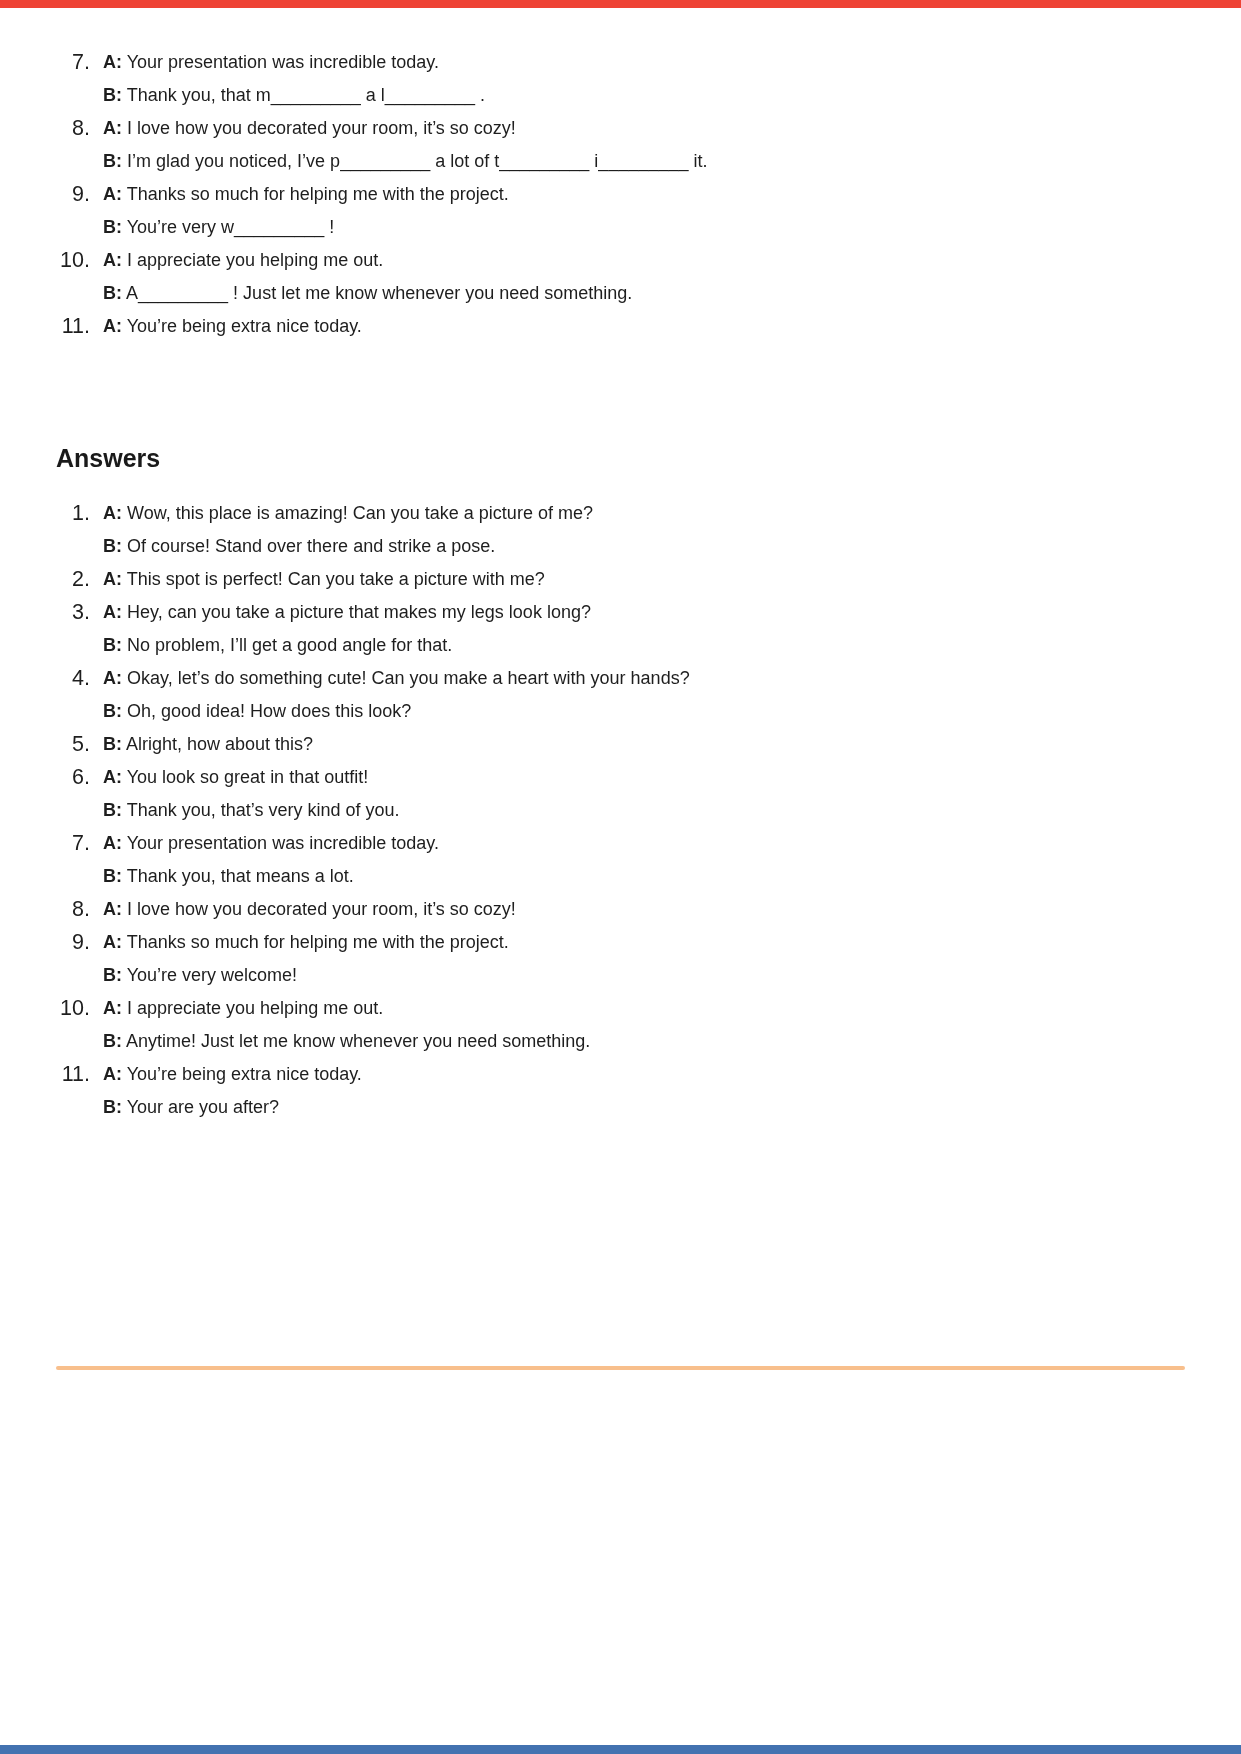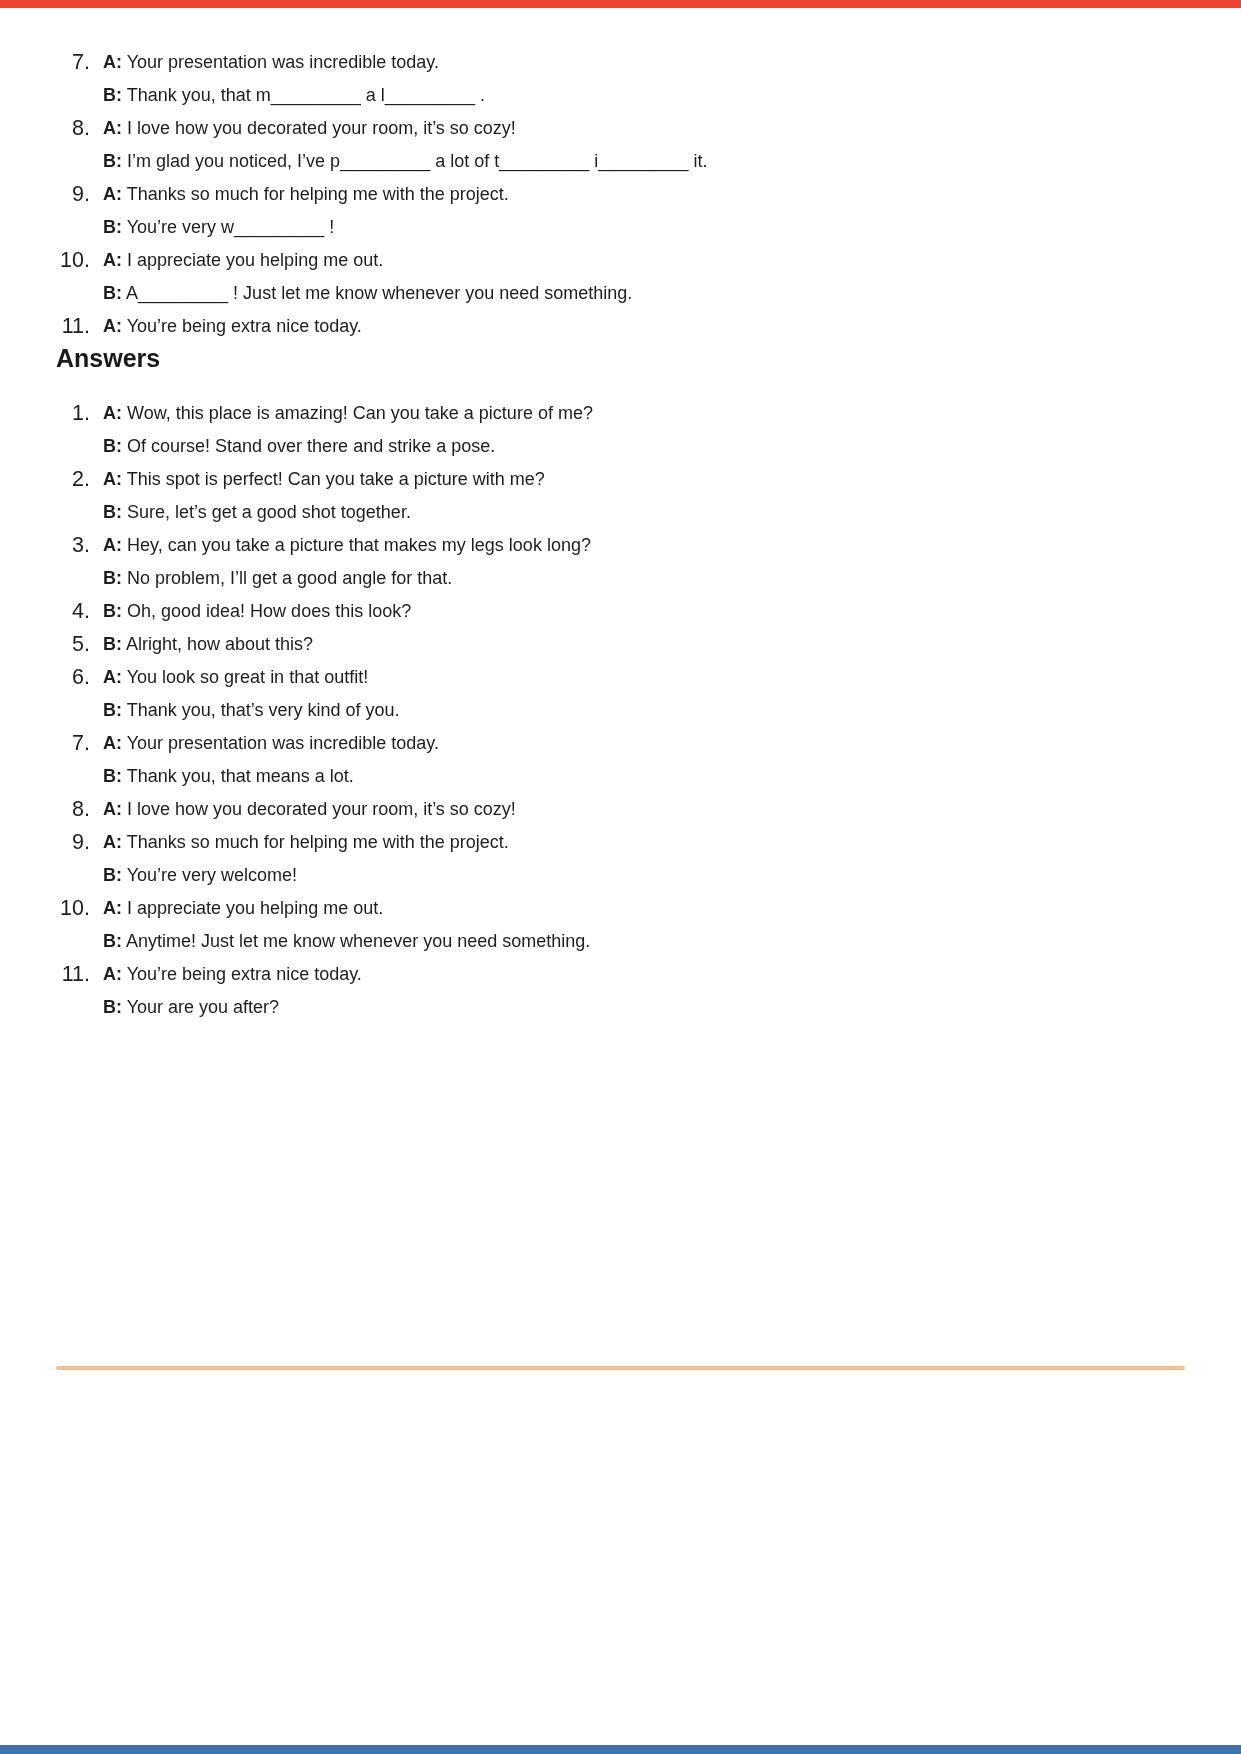--- a/index.html
+++ b/index.html
@@ -39,20 +39,21 @@
     font-size: 21.5px;
     line-height: 33px;
   }
   .line {
     font-size: 18px;
     line-height: 33px;
     white-space: nowrap;
   }
   .line b { font-weight: bold; }
   .answers-heading {
+    margin-top: 100px;
     font-size: 25px;
     line-height: 30px;
     font-weight: bold;
     color: #1a1a1a;
   }
 </style>
 </head>
 <body>
 
 <div class="top-accent"></div>
@@ -111,35 +112,35 @@
       <div class="lines">
         <div class="line"><b>A:</b> <span>Wow, this place is amazing! Can you take a picture of me?</span></div>
         <div class="line"><b>B:</b> <span>Of course! Stand over there and strike a pose.</span></div>
       </div>
     </div>
 
     <div class="dlg">
       <div class="num">2.</div>
       <div class="lines">
         <div class="line"><b>A:</b> <span>This spot is perfect! Can you take a picture with me?</span></div>
-        <div class="line"><b>B:</b> <span>Sure, let’s get a good shot together.</span></div>
       </div>
     </div>
 
     <div class="dlg">
       <div class="num">3.</div>
       <div class="lines">
         <div class="line"><b>A:</b> <span>Hey, can you take a picture that makes my legs look long?</span></div>
         <div class="line"><b>B:</b> <span>No problem, I’ll get a good angle for that.</span></div>
       </div>
     </div>
 
     <div class="dlg">
       <div class="num">4.</div>
       <div class="lines">
+        <div class="line"><b>A:</b> <span>Okay, let’s do something cute! Can you make a heart with your hands?</span></div>
         <div class="line"><b>B:</b> <span>Oh, good idea! How does this look?</span></div>
       </div>
     </div>
 
     <div class="dlg">
       <div class="num">5.</div>
       <div class="lines">
         <div class="line"><b>B:</b> <span>Alright, how about this?</span></div>
       </div>
     </div>

